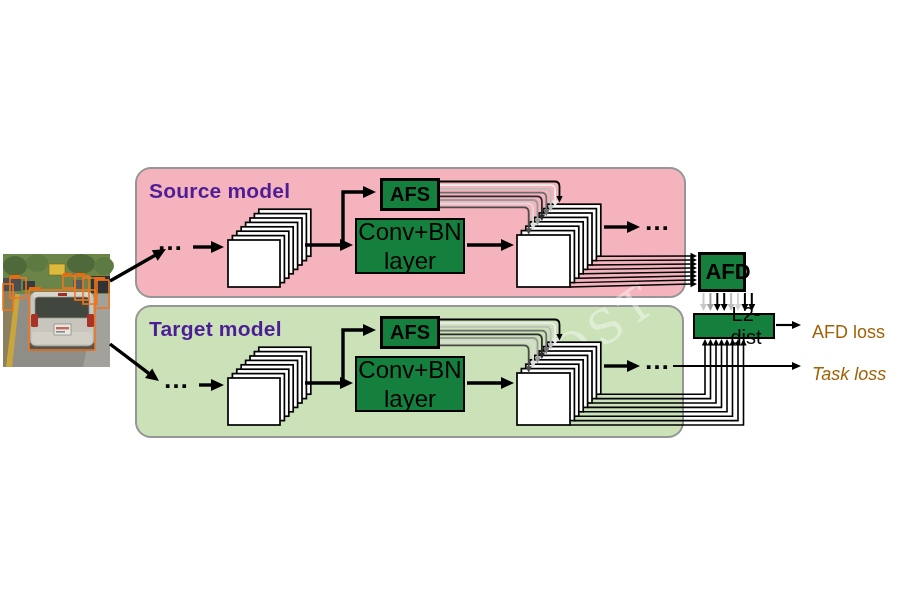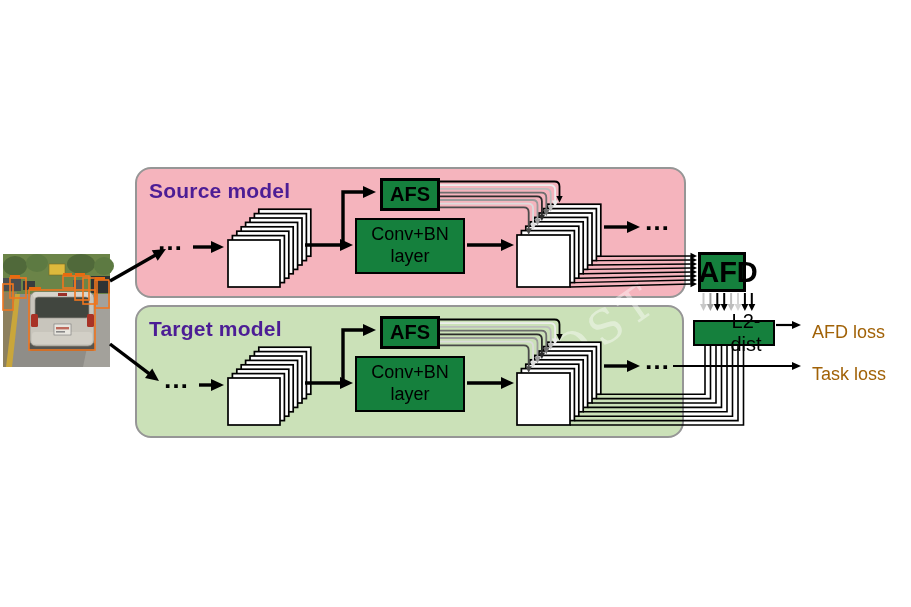--- a/index.html
+++ b/index.html
@@ -4,22 +4,22 @@
 <style>
   html,body{margin:0;padding:0;background:#ffffff;}
   #canvas{position:relative;width:911px;height:607px;background:#fff;overflow:hidden;
           font-family:"Liberation Sans",sans-serif;}
   #draw-layer{position:absolute;left:0;top:0;}
   .ov{position:absolute;box-sizing:border-box;}
   .model-title{font-size:21px;font-weight:bold;color:#4c1d95;letter-spacing:.2px;}
   .wbox{background:#15803d;border:3px solid #000;display:flex;align-items:center;
         justify-content:center;text-align:center;color:#000;}
   .afs{width:60px;height:33px;font-size:20px;font-weight:bold;}
-  .conv{width:110px;height:56px;border-width:2px;font-size:18px;line-height:1.22;}
-  .afd{width:48px;height:40px;font-size:29px;font-weight:bold;border-width:3.5px;padding-left:12px;}
+  .conv{width:110px;height:56px;border-width:2px;font-size:24px;line-height:1.22;}
+  .afd{width:48px;height:40px;font-size:22px;font-weight:bold;border-width:3.5px;padding-left:12px;}
   .l2{width:82px;height:26px;font-size:20px;border-width:2.5px;}
   .dots{font-size:26px;font-weight:bold;color:#000;line-height:1;}
   .loss{font-size:18px;color:#a16207;margin-top:8px;}
 </style>
 </head>
 <body>
 
 <div id="canvas">
 
   <svg id="draw-layer" width="911" height="607" viewBox="0 0 911 607">
@@ -247,17 +247,17 @@
 
   <div class="ov wbox afs" style="left:380px;top:316px;">AFS</div>
   <div class="ov wbox conv" style="left:355px;top:356px;">
     <span>
         <span style="display:block">Conv+BN</span>
         <span style="display:block">layer</span>
       </span>
   </div>
 
   <div class="ov wbox afd" style="left:698px;top:252px;">AFD</div>
-  <div class="ov wbox l2" style="left:693px;top:320px;padding-left:24px;">L2-dist</div>
+  <div class="ov wbox l2" style="left:693px;top:313px;padding-left:24px;">L2-dist</div>
 
   <div class="ov loss" style="left:812px;top:314px;">AFD loss</div>
-  <div class="ov loss" style="left:812px;top:356px;">Task loss</div>
+  <div class="ov loss" style="left:812px;top:356px;font-style:italic;">Task loss</div>
 </div>
 
 </body></html>

